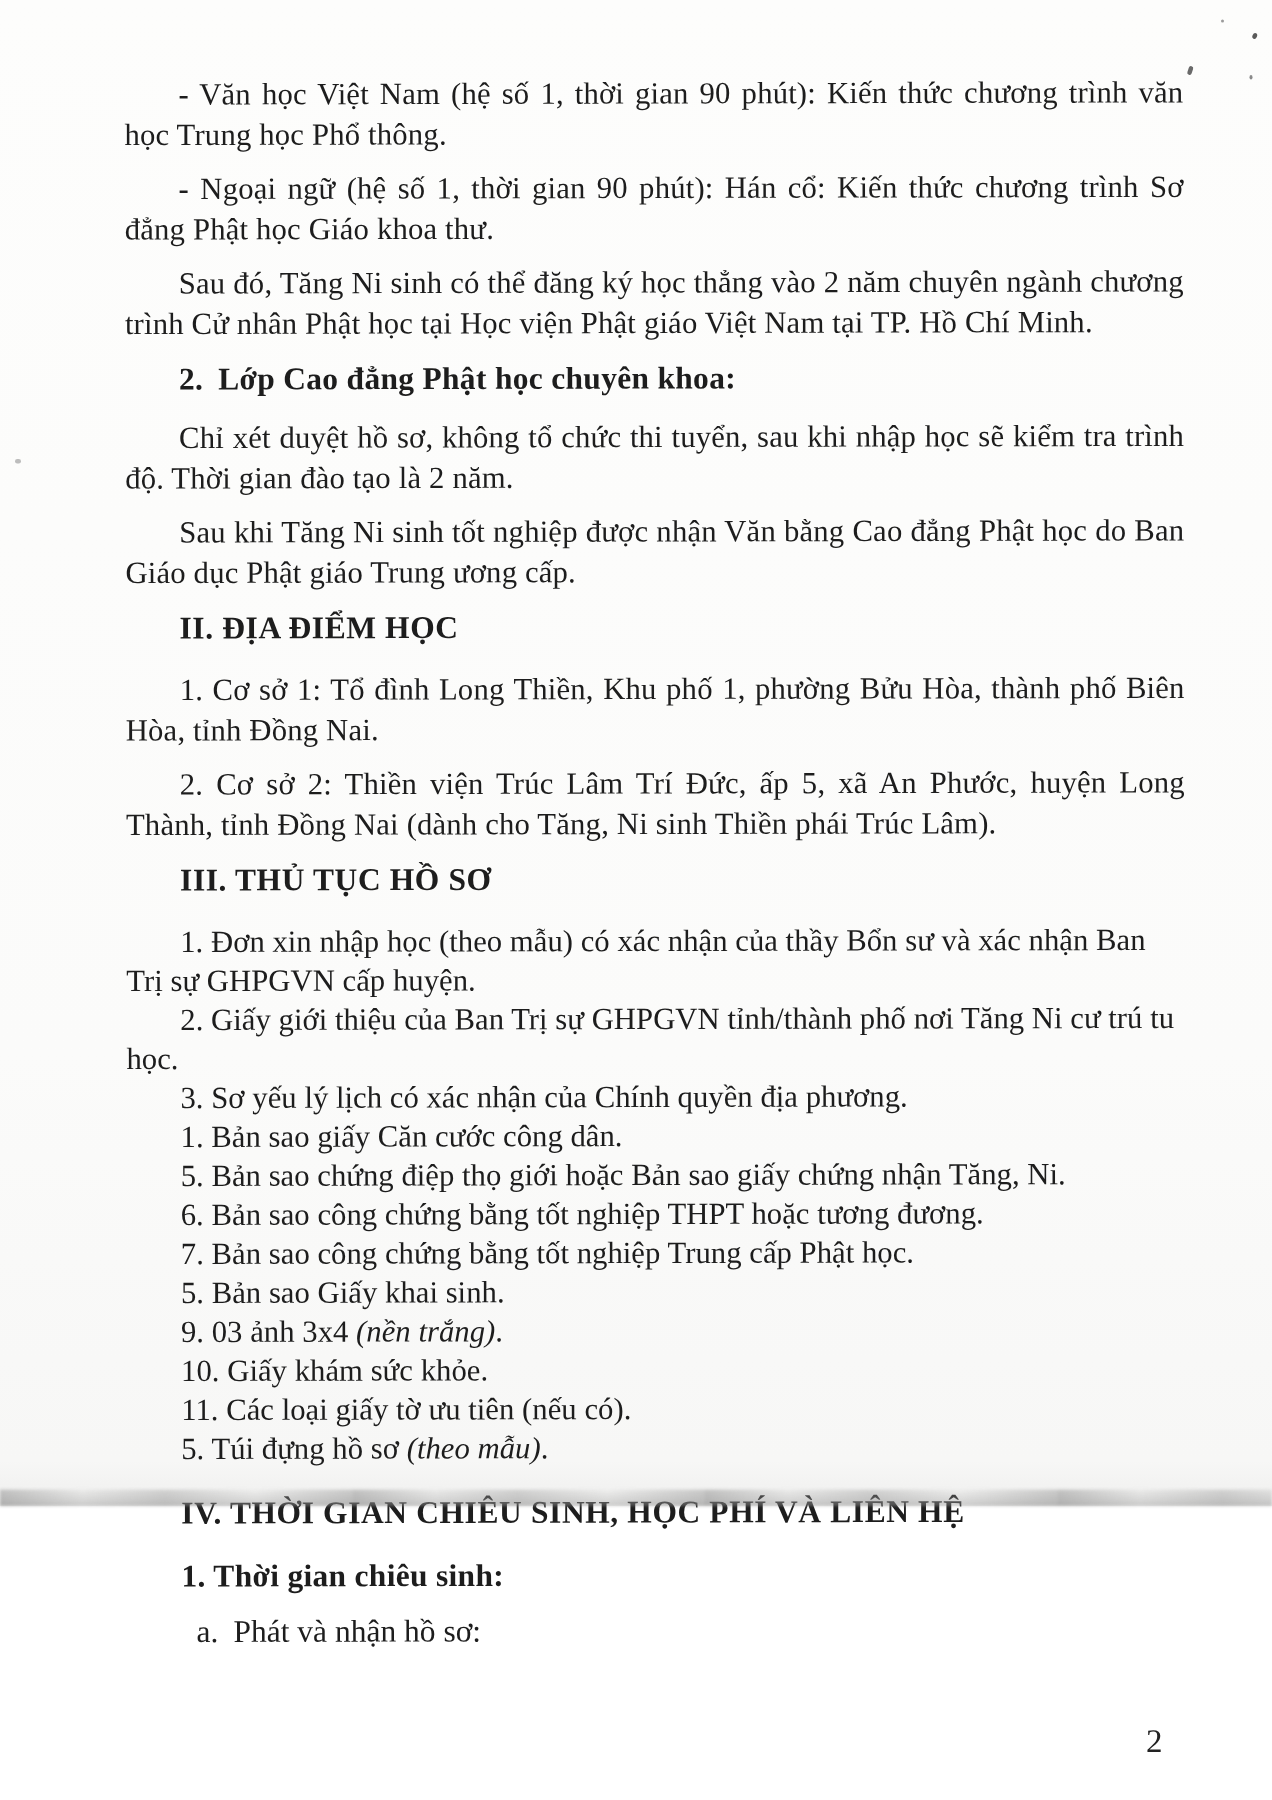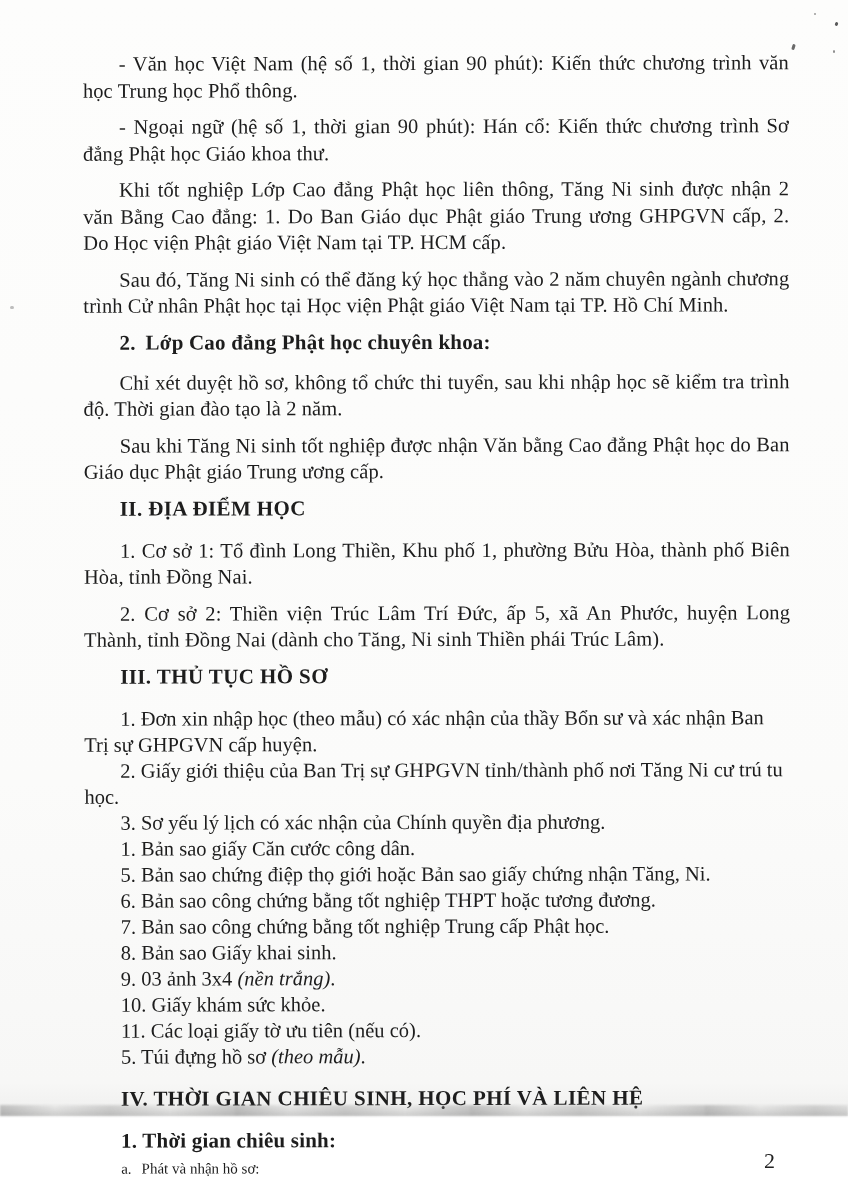--- a/index.html
+++ b/index.html
@@ -9,21 +9,21 @@
   body {
     width: 848px;
     height: 1200px;
     background: #ffffff;
     overflow: hidden;
     font-family: "Liberation Serif", "DejaVu Serif", serif;
   }
   .scan-page {
     position: relative;
     width: 848px;
-    height: 1116px;
+    height: 1004px;
     background: linear-gradient(180deg, #fdfdfc 0%, #fbfbfa 70%, #f7f7f6 97%, #efefee 100%);
     color: #1d1d1d;
     box-sizing: border-box;
   }
   .content {
     position: absolute;
     top: 50px;
     left: 84px;
     width: 706px;
     transform: rotate(-0.12deg);
@@ -52,22 +52,22 @@
   .li {
     font-size: 20.5px;
     line-height: 26px;
     text-indent: 36px;
     text-align: left;
     margin: 0;
   }
   .li i { font-style: italic; }
   .lead { font-weight: normal; }
   .sub-line {
-    margin: 0;
-    font-size: 15px;
+    margin: 10px;
+    font-size: 21px;
     line-height: 26.5px;
     text-indent: 36px;
   }
   .page-number {
     position: absolute;
     left: 764px;
     top: 1148px;
     font-size: 22px;
     color: #222;
   }
@@ -101,21 +101,20 @@
 <body>
 
 <div class="scan-page">
 
   <div class="content">
 
     <p class="body">- Văn học Việt Nam (hệ số 1, thời gian 90 phút): Kiến thức chương trình văn học Trung học Phổ thông.</p>
 
     <p class="body">- Ngoại ngữ (hệ số 1, thời gian 90 phút): Hán cổ: Kiến thức chương trình Sơ đẳng Phật học Giáo khoa thư.</p>
 
-    <p class="body">Khi tốt nghiệp Lớp Cao đẳng Phật học liên thông, Tăng Ni sinh được nhận 2 văn Bằng Cao đẳng: 1. Do Ban Giáo dục Phật giáo Trung ương GHPGVN cấp, 2. Do Học viện Phật giáo Việt Nam tại TP. HCM cấp.</p>
 
     <p class="body">Sau đó, Tăng Ni sinh có thể đăng ký học thẳng vào 2 năm chuyên ngành chương trình Cử nhân Phật học tại Học viện Phật giáo Việt Nam tại TP. Hồ Chí Minh.</p>
 
     <div class="heading"><span>2.</span><span class="num-gap"></span><span>Lớp Cao đẳng Phật học chuyên khoa:</span></div>
 
     <p class="body">Chỉ xét duyệt hồ sơ, không tổ chức thi tuyển, sau khi nhập học sẽ kiểm tra trình độ. Thời gian đào tạo là 2 năm.</p>
 
     <p class="body">Sau khi Tăng Ni sinh tốt nghiệp được nhận Văn bằng Cao đẳng Phật học do Ban Giáo dục Phật giáo Trung ương cấp.</p>
 
     <div class="heading caps">II. ĐỊA ĐIỂM HỌC</div>
@@ -126,21 +125,21 @@
 
     <div class="heading caps">III. THỦ TỤC HỒ SƠ</div>
 
     <div class="li"><span>1. Đơn xin nhập học (theo mẫu) có xác nhận của thầy Bổn sư và xác nhận Ban Trị sự GHPGVN cấp huyện.</span></div>
     <div class="li"><span>2. Giấy giới thiệu của Ban Trị sự GHPGVN tỉnh/thành phố nơi Tăng Ni cư trú tu học.</span></div>
     <div class="li"><span>3. Sơ yếu lý lịch có xác nhận của Chính quyền địa phương.</span></div>
     <div class="li"><span>1. Bản sao giấy Căn cước công dân.</span></div>
     <div class="li"><span>5. Bản sao chứng điệp thọ giới hoặc Bản sao giấy chứng nhận Tăng, Ni.</span></div>
     <div class="li"><span>6. Bản sao công chứng bằng tốt nghiệp THPT hoặc tương đương.</span></div>
     <div class="li"><span>7. Bản sao công chứng bằng tốt nghiệp Trung cấp Phật học.</span></div>
-    <div class="li"><span>8. Bản sao Giấy khai sinh.</span></div>
+    <div class="li"><span>5. Bản sao Giấy khai sinh.</span></div>
     <div class="li"><span>9. 03 ảnh 3x4 </span><i>(nền trắng)</i><span>.</span></div>
     <div class="li"><span>10. Giấy khám sức khỏe.</span></div>
     <div class="li"><span>11. Các loại giấy tờ ưu tiên (nếu có).</span></div>
     <div class="li"><span>5. Túi đựng hồ sơ </span><i>(theo mẫu)</i><span>.</span></div>
 
     <div class="heading caps" style="margin-top:16px;">IV. THỜI GIAN CHIÊU SINH, HỌC PHÍ VÀ LIÊN HỆ</div>
 
     <div class="heading" style="margin-bottom:1px;">1. Thời gian chiêu sinh:</div>
 
     <p class="sub-line"><span>a.</span><span class="num-gap"></span><span>Phát và nhận hồ sơ:</span></p>

